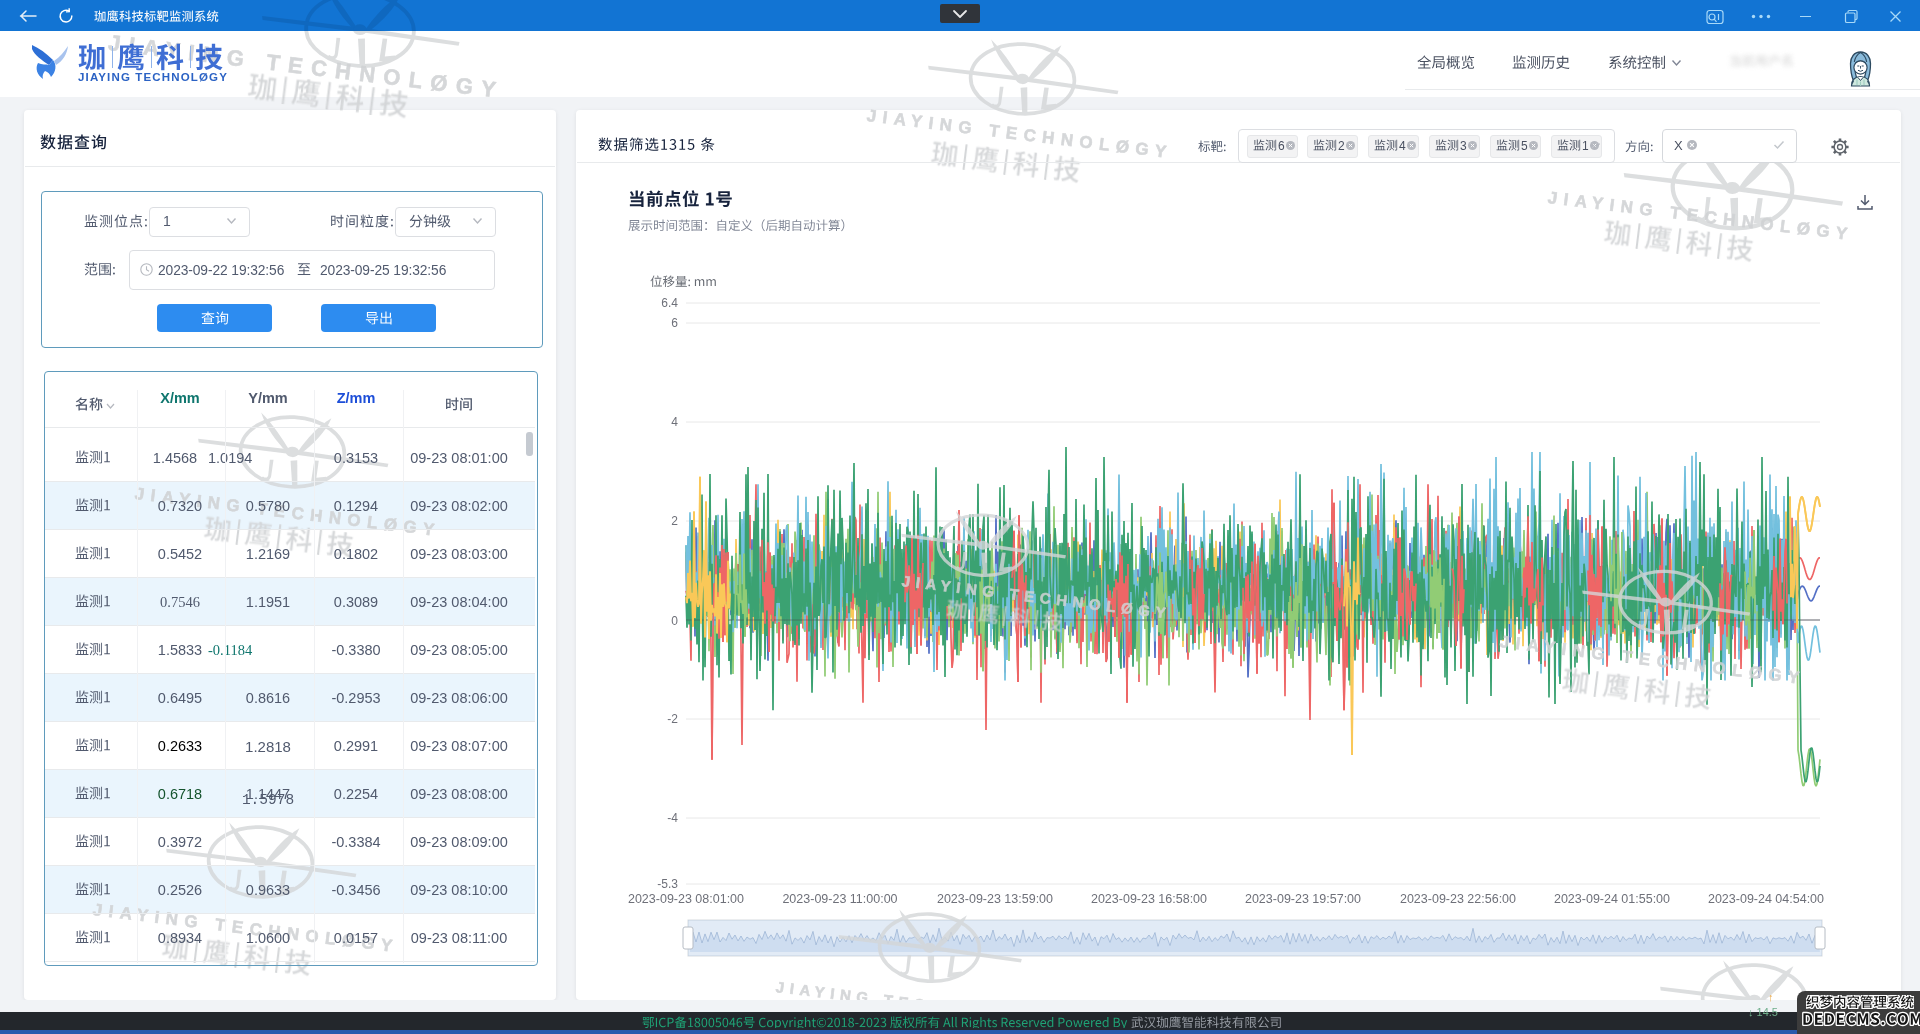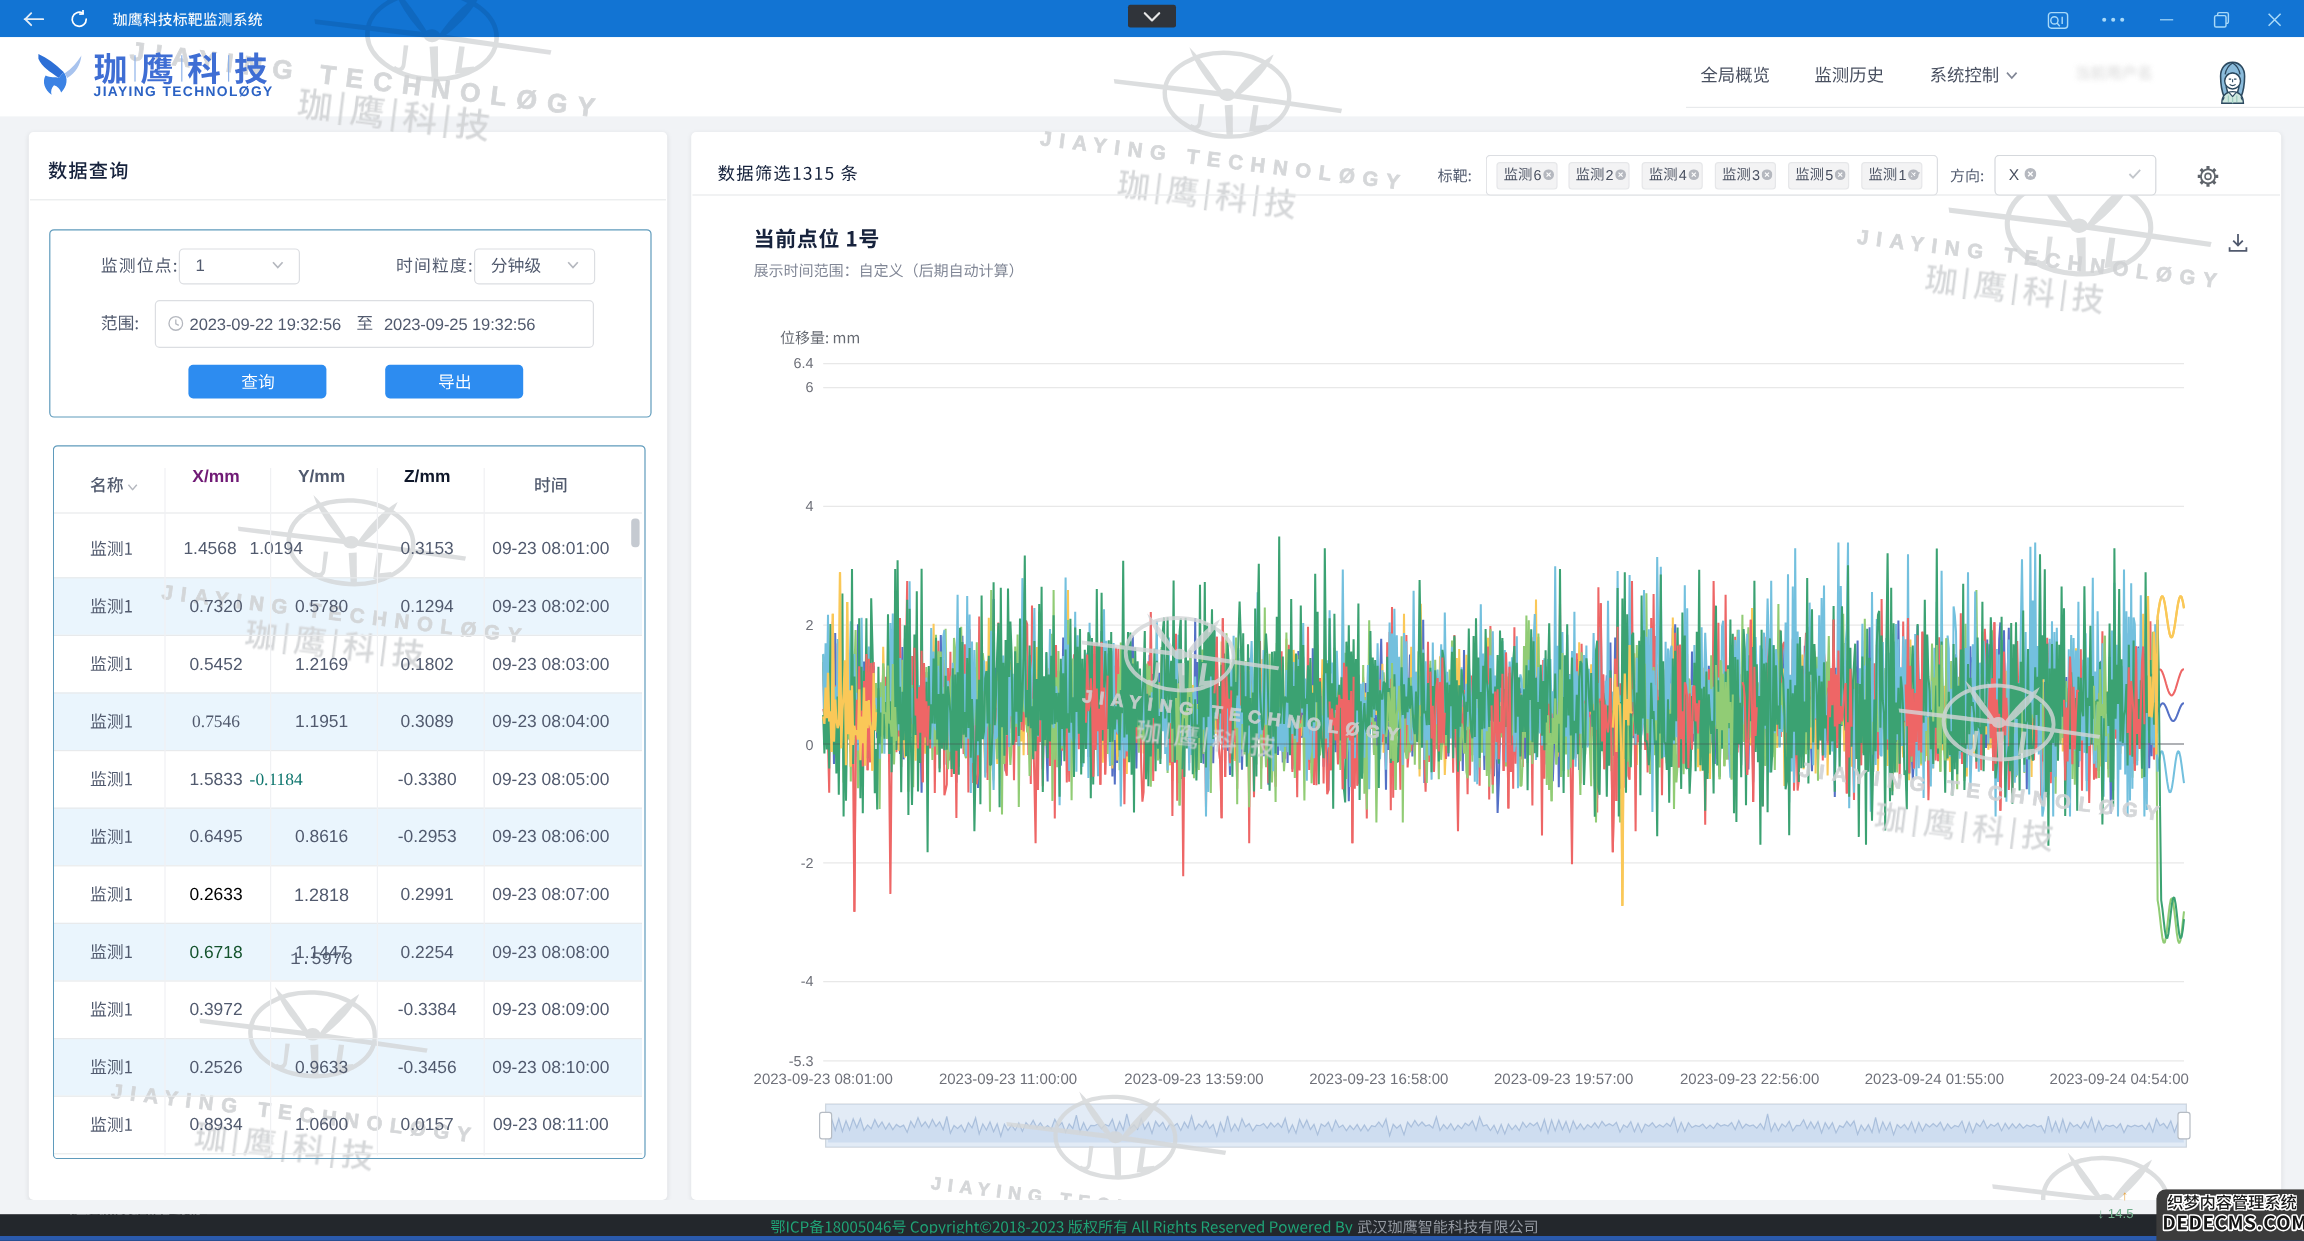--- a/index.html
+++ b/index.html
@@ -504,23 +504,23 @@
     <div class="abs" style="left:44px;top:371px;width:492px;height:593px;border:1px solid #5f9bbc;border-radius:4px;overflow:hidden"></div>
     <svg style="position:absolute;left:75.0px;top:397.0px;width:28.0px;height:14px;" viewBox="0 0 2000 1000" preserveAspectRatio="none">
       <g fill="#515a6e" transform="translate(0,880) scale(1,-1)">
         <use href="#q35" x="0"></use>
         <use href="#q36" x="1000"></use>
       </g>
     </svg>
     <svg class="abs" style="left:106px;top:403px;width:9px;height:6px" viewBox="0 0 9 6">
       <path d="M1,1 L4.5,5 L8,1" stroke="#b5b8bf" stroke-width="1.2" fill="none"></path>
     </svg>
-    <div class="abs" style="left:120px;top:390px;width:120px;text-align:center;font-size:14.5px;font-weight:bold;color:#701a75;font-family:'Liberation Sans',sans-serif">X/mm</div>
+    <div class="abs" style="left:120px;top:390px;width:120px;text-align:center;font-size:14.5px;font-weight:bold;color:#0f766e;font-family:'Liberation Sans',sans-serif">X/mm</div>
     <div class="abs" style="left:208px;top:390px;width:120px;text-align:center;font-size:14.5px;font-weight:bold;color:#515a6e;font-family:'Liberation Sans',sans-serif">Y/mm</div>
-    <div class="abs" style="left:296px;top:390px;width:120px;text-align:center;font-size:14.5px;font-weight:bold;color:#0f172a;font-family:'Liberation Sans',sans-serif">Z/mm</div>
+    <div class="abs" style="left:296px;top:390px;width:120px;text-align:center;font-size:14.5px;font-weight:bold;color:#1d4ed8;font-family:'Liberation Sans',sans-serif">Z/mm</div>
     <svg style="position:absolute;left:445.0px;top:397.0px;width:28.0px;height:14px;" viewBox="0 0 2000 1000" preserveAspectRatio="none">
       <g fill="#515a6e" transform="translate(0,880) scale(1,-1)">
         <use href="#q37" x="0"></use>
         <use href="#q38" x="1000"></use>
       </g>
     </svg>
     <div class="abs" style="left:45px;top:427px;width:490px;height:1px;background:#e8eaec"></div>
     <div class="abs" style="left:45px;top:481px;width:490px;height:1px;background:#e8eaec"></div>
     <svg style="position:absolute;left:75.0px;top:449.5px;width:35.8px;height:14px;" viewBox="0 0 2555 1000" preserveAspectRatio="none">
       <g fill="#515a6e" transform="translate(0,880) scale(1,-1)">

